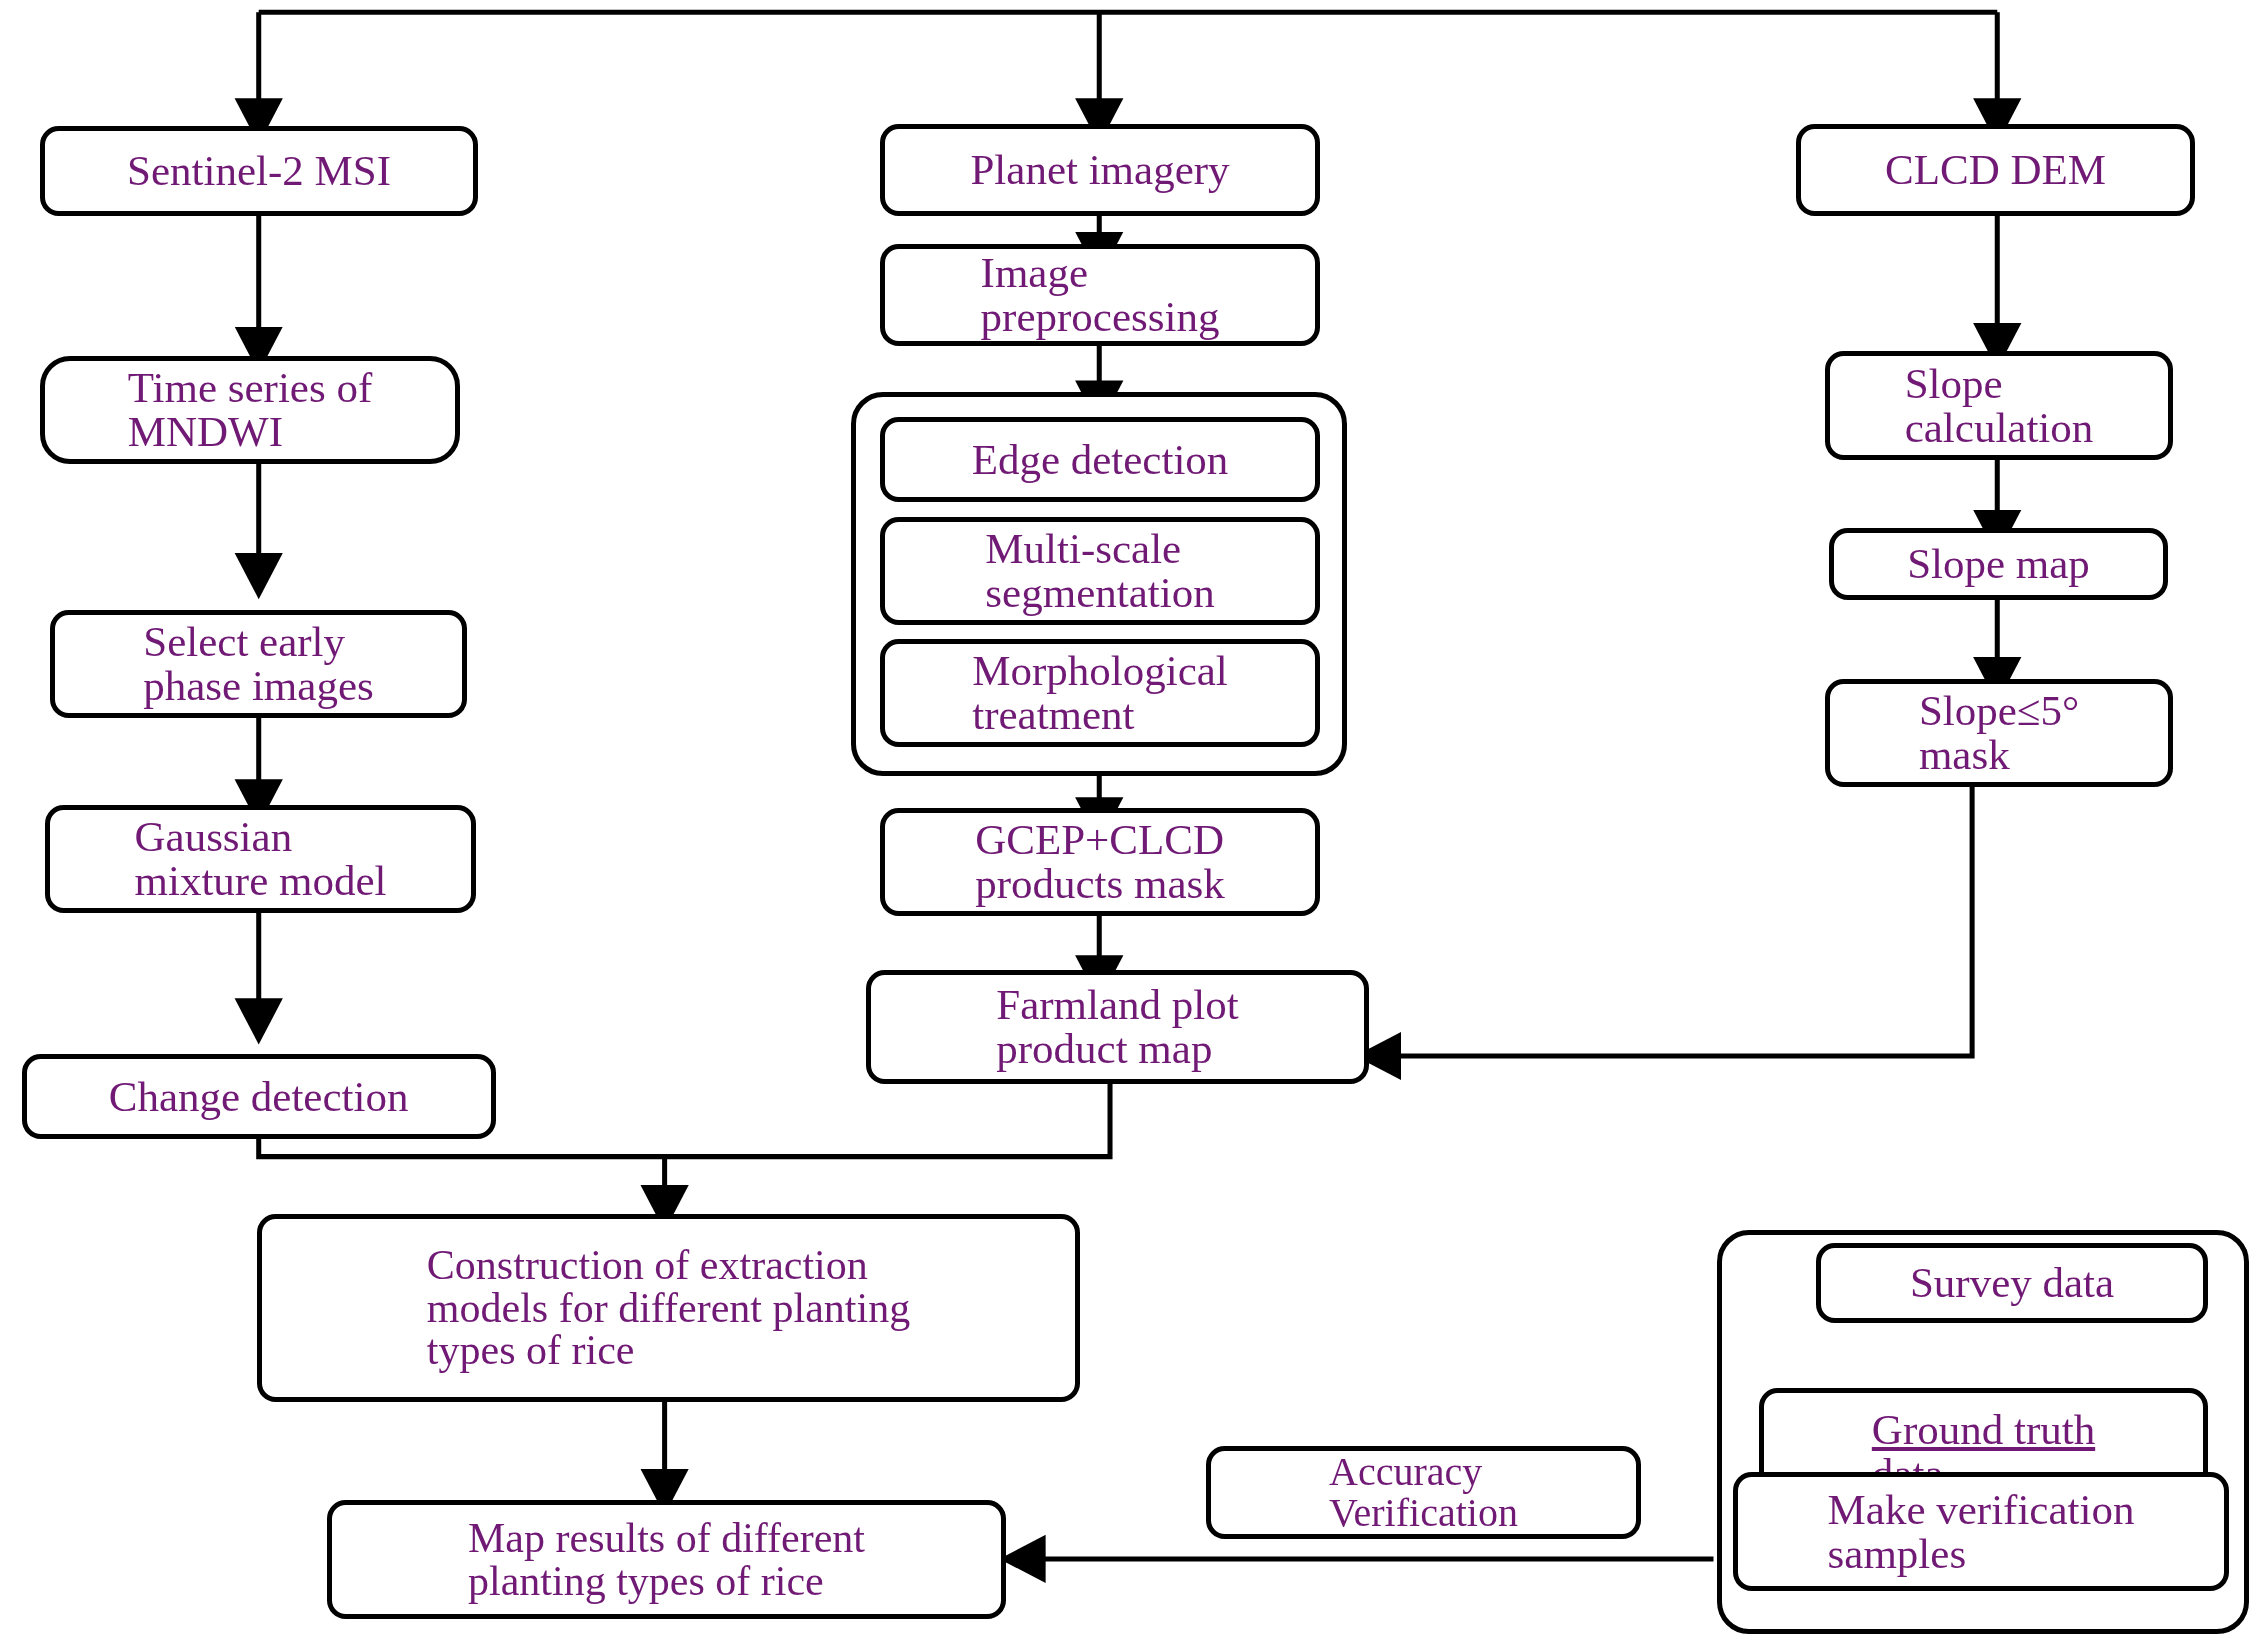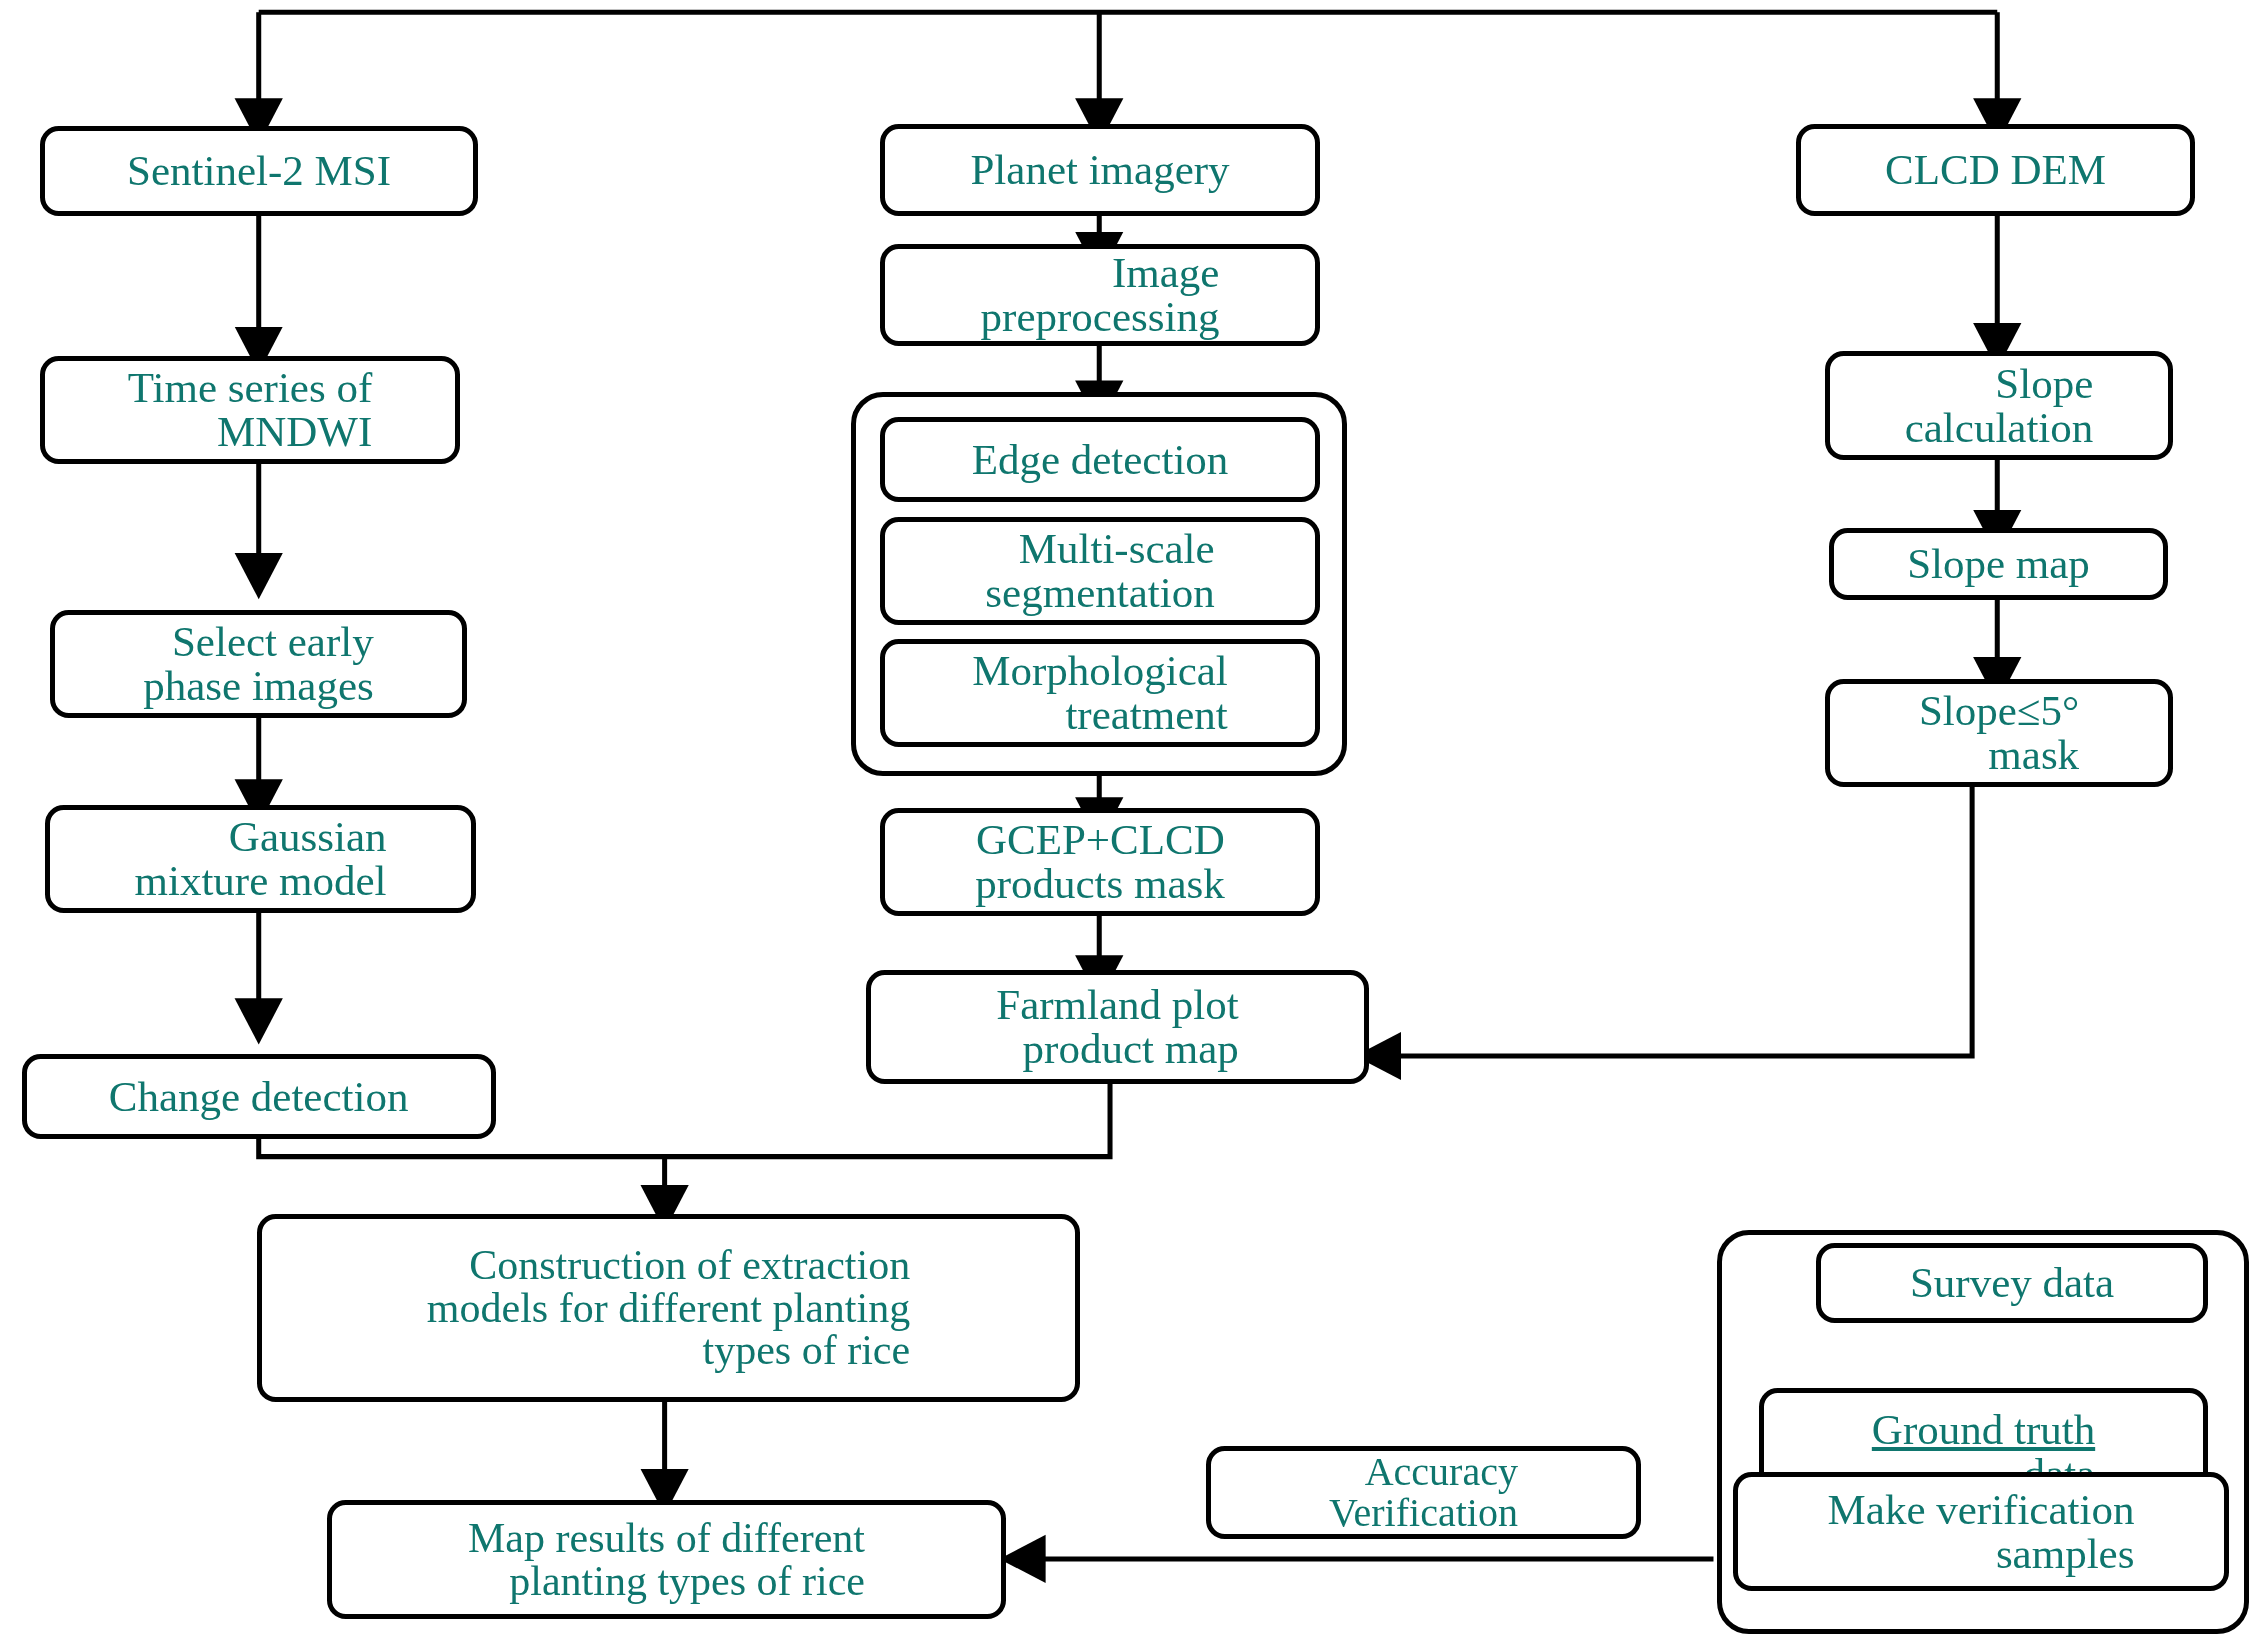--- a/index.html
+++ b/index.html
@@ -6,21 +6,21 @@
   body{
     width:2261px;height:1643px;overflow:hidden;
     font-family:"Liberation Serif","DejaVu Serif",serif;
   }
   #stage{position:relative;width:2261px;height:1643px;background:#fff;}
   svg#wires{position:absolute;left:0;top:0;width:2261px;height:1643px;}
   .node{
     position:absolute;box-sizing:border-box;
     border:5px solid #000;border-radius:18.7px;background:#fff;
     display:flex;align-items:center;justify-content:center;
-    text-align:right;color:#0f766e;line-height:1.02;
+    text-align:left;color:#701a75;line-height:1.02;
     font-family:"Liberation Serif","DejaVu Serif",serif;
     font-size:43px;padding:0 17px;
   }
   .group{
     position:absolute;box-sizing:border-box;
     border:5.7px solid #000;border-radius:32px;background:#fff;
   }
   .node span{display:block;white-space:pre-line;}
 </style>
 </head>
@@ -66,21 +66,21 @@
       <path d="M925,1950 L925,2060" marker-end="url(#ar)"></path>
 
       <path d="M2385,2170 L1440,2170" marker-end="url(#arL)"></path>
     </g>
   </svg>
 
   <div class="node" style="left:40px;top:126px;width:438px;height:90px;">
     <span>Sentinel-2 MSI</span>
   </div>
 
-  <div class="node" style="left:40px;top:356px;width:420px;height:108px;">
+  <div class="node" style="left:40px;top:356px;width:420px;height:108px;border-radius:30px;">
     <span>Time series of
 MNDWI</span>
   </div>
 
   <div class="node" style="left:50px;top:610px;width:417px;height:108px;">
     <span>Select early
 phase images</span>
   </div>
 
   <div class="node" style="left:45px;top:805px;width:431px;height:108px;">

